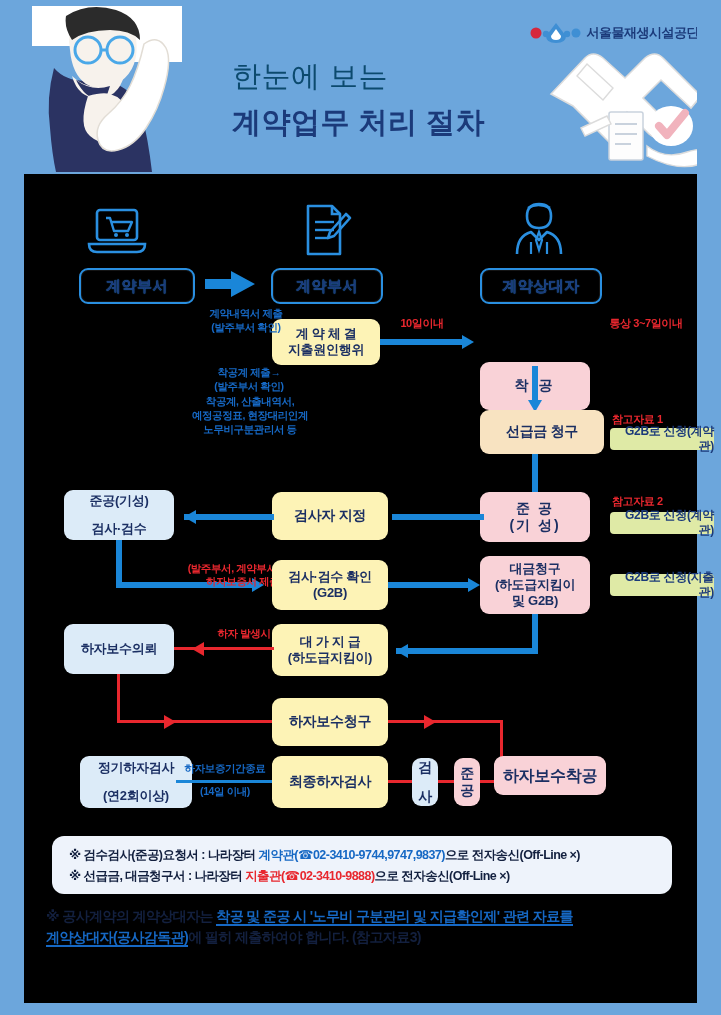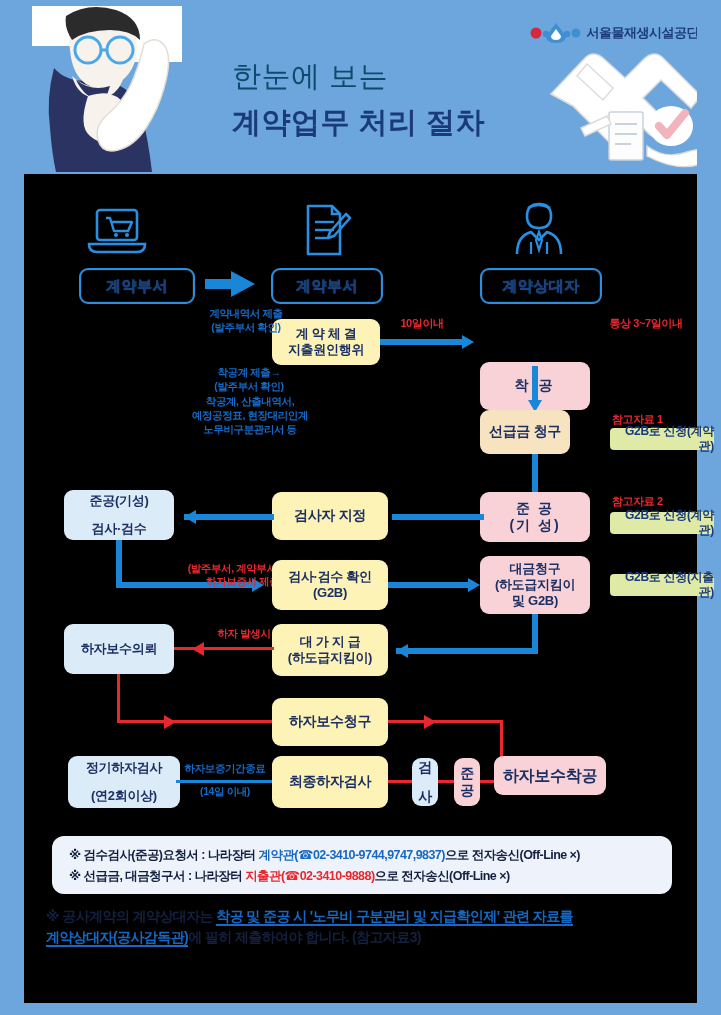--- a/index.html
+++ b/index.html
@@ -239,21 +239,21 @@
 
     <div class="cap cap-blue" style="left:140px;top:192px;width:170px;font-size:10.5px;">착공계 제출→</div>
     <div class="cap cap-blue" style="left:140px;top:206px;width:170px;font-size:10.5px;">(발주부서 확인)</div>
     <div class="cap cap-blue" style="left:131px;top:221px;width:190px;font-size:10.5px;">착공계, 산출내역서,</div>
     <div class="cap cap-blue" style="left:126px;top:235px;width:200px;font-size:10.5px;">예정공정표, 현장대리인계</div>
     <div class="cap cap-blue" style="left:131px;top:249px;width:190px;font-size:10.5px;">노무비구분관리서 등</div>
 
     <div class="ln" style="left:508px;top:192px;width:6px;height:36px;"></div>
     <div class="arr arr-d" style="left:504px;top:226px;"></div>
 
-    <div class="nbox b-beige" style="left:456px;top:236px;width:90px;height:44px;font-size:14px;">
+    <div class="nbox b-beige" style="left:456px;top:236px;width:124px;height:44px;font-size:14px;">
       <div>선급금 청구</div>
     </div>
     <div class="cap cap-red" style="left:588px;top:238px;width:86px;font-size:11px;text-align:left;">참고자료 1</div>
     <div class="nbox b-green" style="left:586px;top:254px;width:104px;height:22px;">
       <div>G2B로 신청(계약관)</div>
     </div>
 
     <div class="ln" style="left:508px;top:280px;width:6px;height:38px;"></div>
 
     <div class="nbox b-pink" style="left:456px;top:318px;width:110px;height:50px;font-size:14px;letter-spacing:2px;">
@@ -324,21 +324,21 @@
     <div class="arr arr-r-red" style="left:140px;top:541px;"></div>
 
     <div class="nbox b-yellow" style="left:248px;top:524px;width:116px;height:48px;font-size:14px;">
       <div>하자보수청구</div>
     </div>
 
     <div class="ln-red" style="left:364px;top:546px;width:114px;height:3px;"></div>
     <div class="arr arr-r-red" style="left:400px;top:541px;"></div>
     <div class="ln-red" style="left:476px;top:546px;width:3px;height:48px;"></div>
 
-    <div class="nbox b-blue" style="left:44px;top:582px;width:112px;height:52px;font-size:13px;">
+    <div class="nbox b-blue" style="left:56px;top:582px;width:112px;height:52px;font-size:13px;">
       <div>정기하자검사</div>
       <div>(연2회이상)</div>
     </div>
 
     <div class="ln" style="left:152px;top:606px;width:96px;height:3px;"></div>
     <div class="cap cap-blue" style="left:152px;top:588px;width:98px;font-size:10.5px;">하자보증기간종료</div>
     <div class="cap cap-blue" style="left:152px;top:611px;width:98px;font-size:10.5px;">(14일 이내)</div>
 
     <div class="nbox b-yellow" style="left:248px;top:582px;width:116px;height:52px;font-size:14px;">
       <div>최종하자검사</div>

